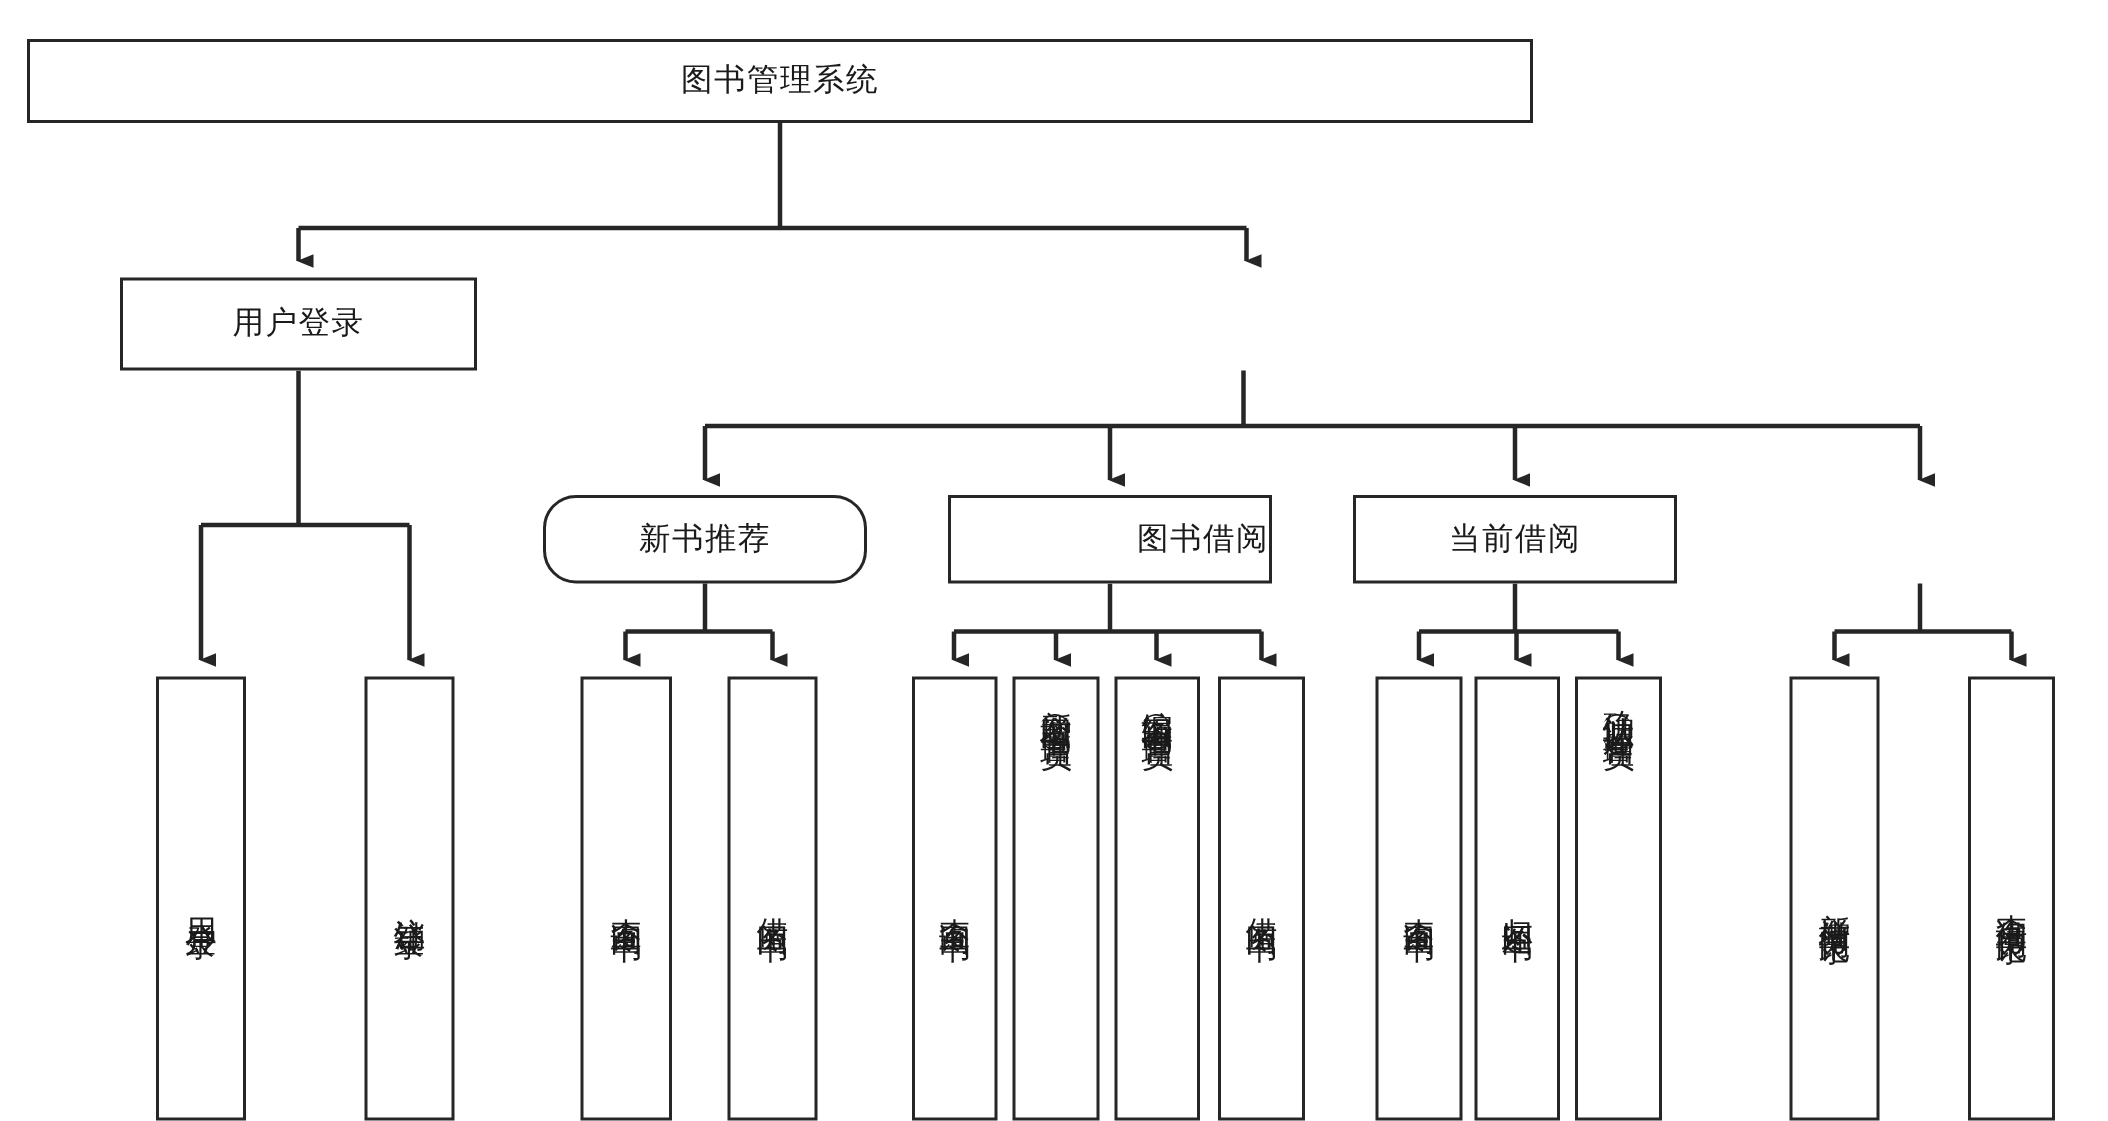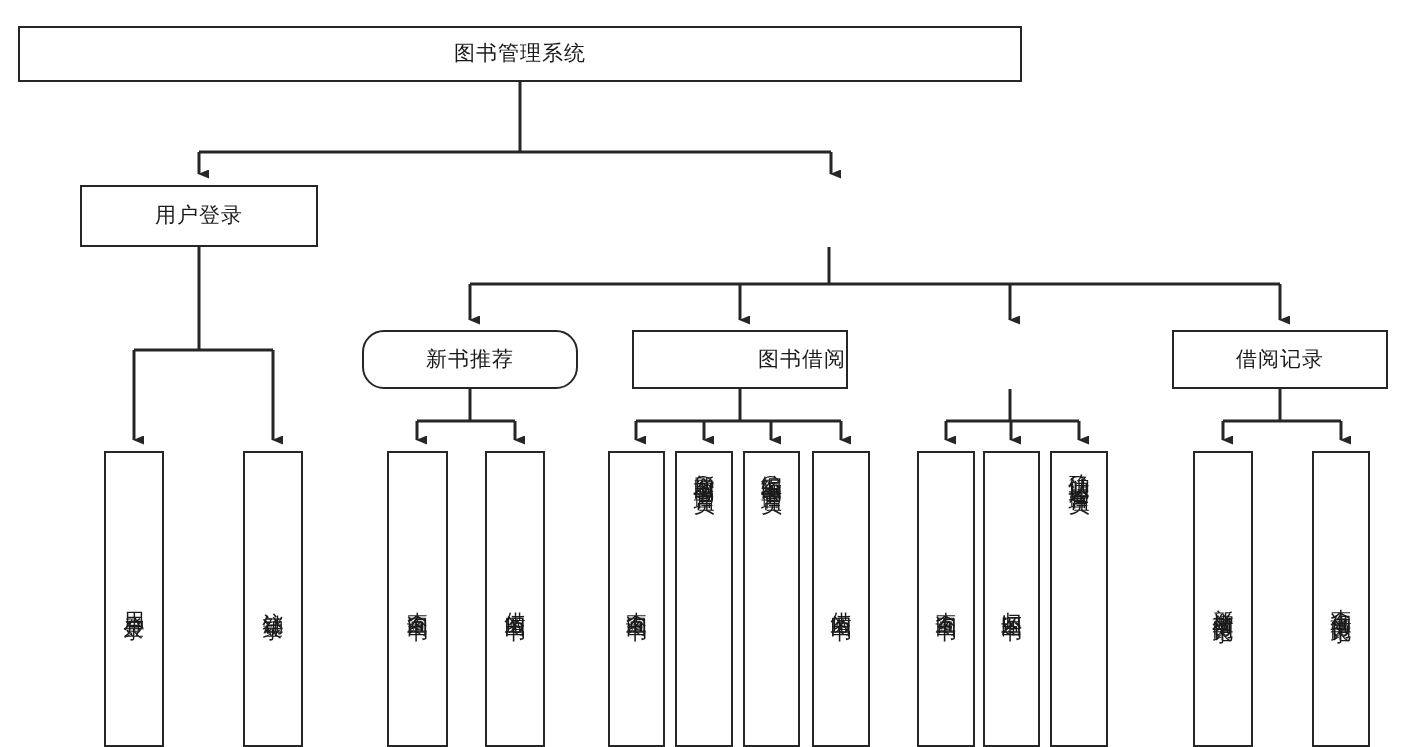--- a/index.html
+++ b/index.html
@@ -128,22 +128,22 @@
   <div class="node node-h" style="left:80px; top:171px; width:238px; height:62px;">
     <span>用户登录</span>
   </div>
 
   <div class="node node-h" style="left:362px; top:316px; width:216px; height:59px;border-radius:22px;">
     <span>新书推荐</span>
   </div>
   <div class="node node-h" style="left:632px; top:316px; width:216px; height:59px;justify-content:flex-end;">
     <span>图书借阅</span>
   </div>
-  <div class="node node-h" style="left:1172px; top:316px; width:216px; height:59px;">
-    <span>借阅记录</span>
+  <div class="node node-h" style="left:902px; top:316px; width:216px; height:59px;">
+    <span>当前借阅</span>
   </div>
 
   <div class="node node-v center-v" style="left:104px; top:437px; width:60px; height:296px;">
     <span class="vlabel">用户登录</span>
   </div>
   <div class="node node-v center-v" style="left:243px; top:437px; width:60px; height:296px;">
     <span class="vlabel">注销登录</span>
   </div>
 
   <div class="node node-v center-v" style="left:387px; top:437px; width:61px; height:296px;">

